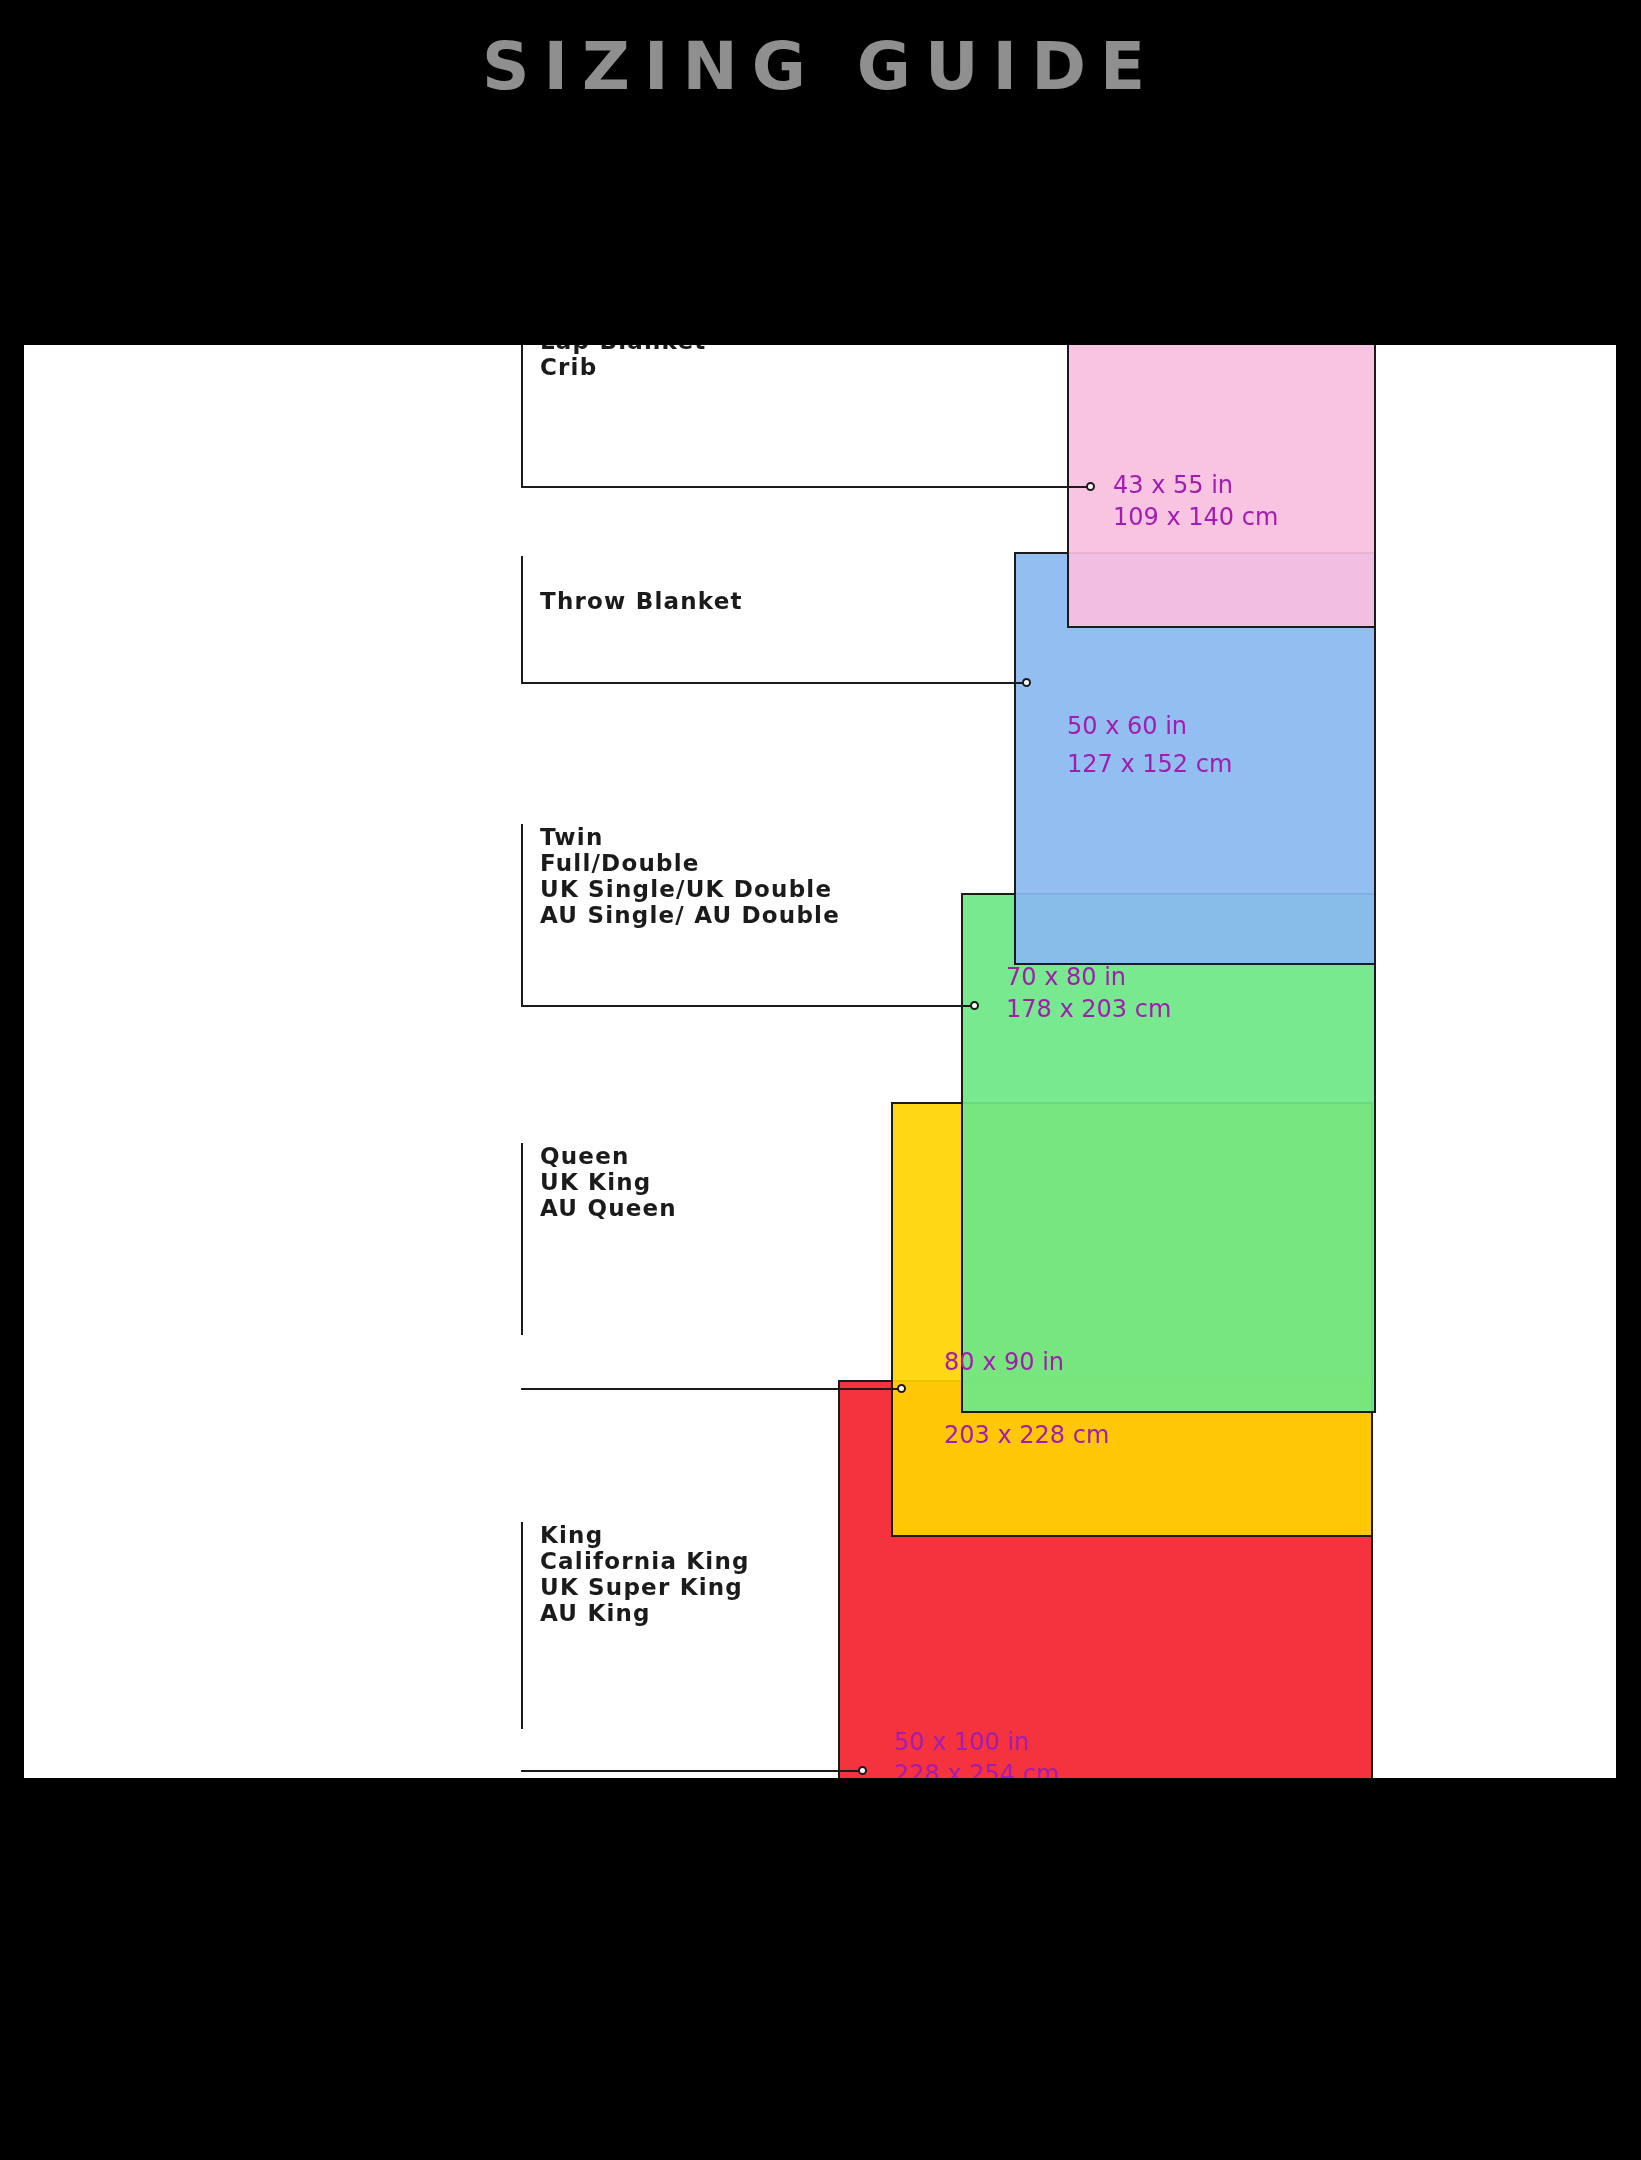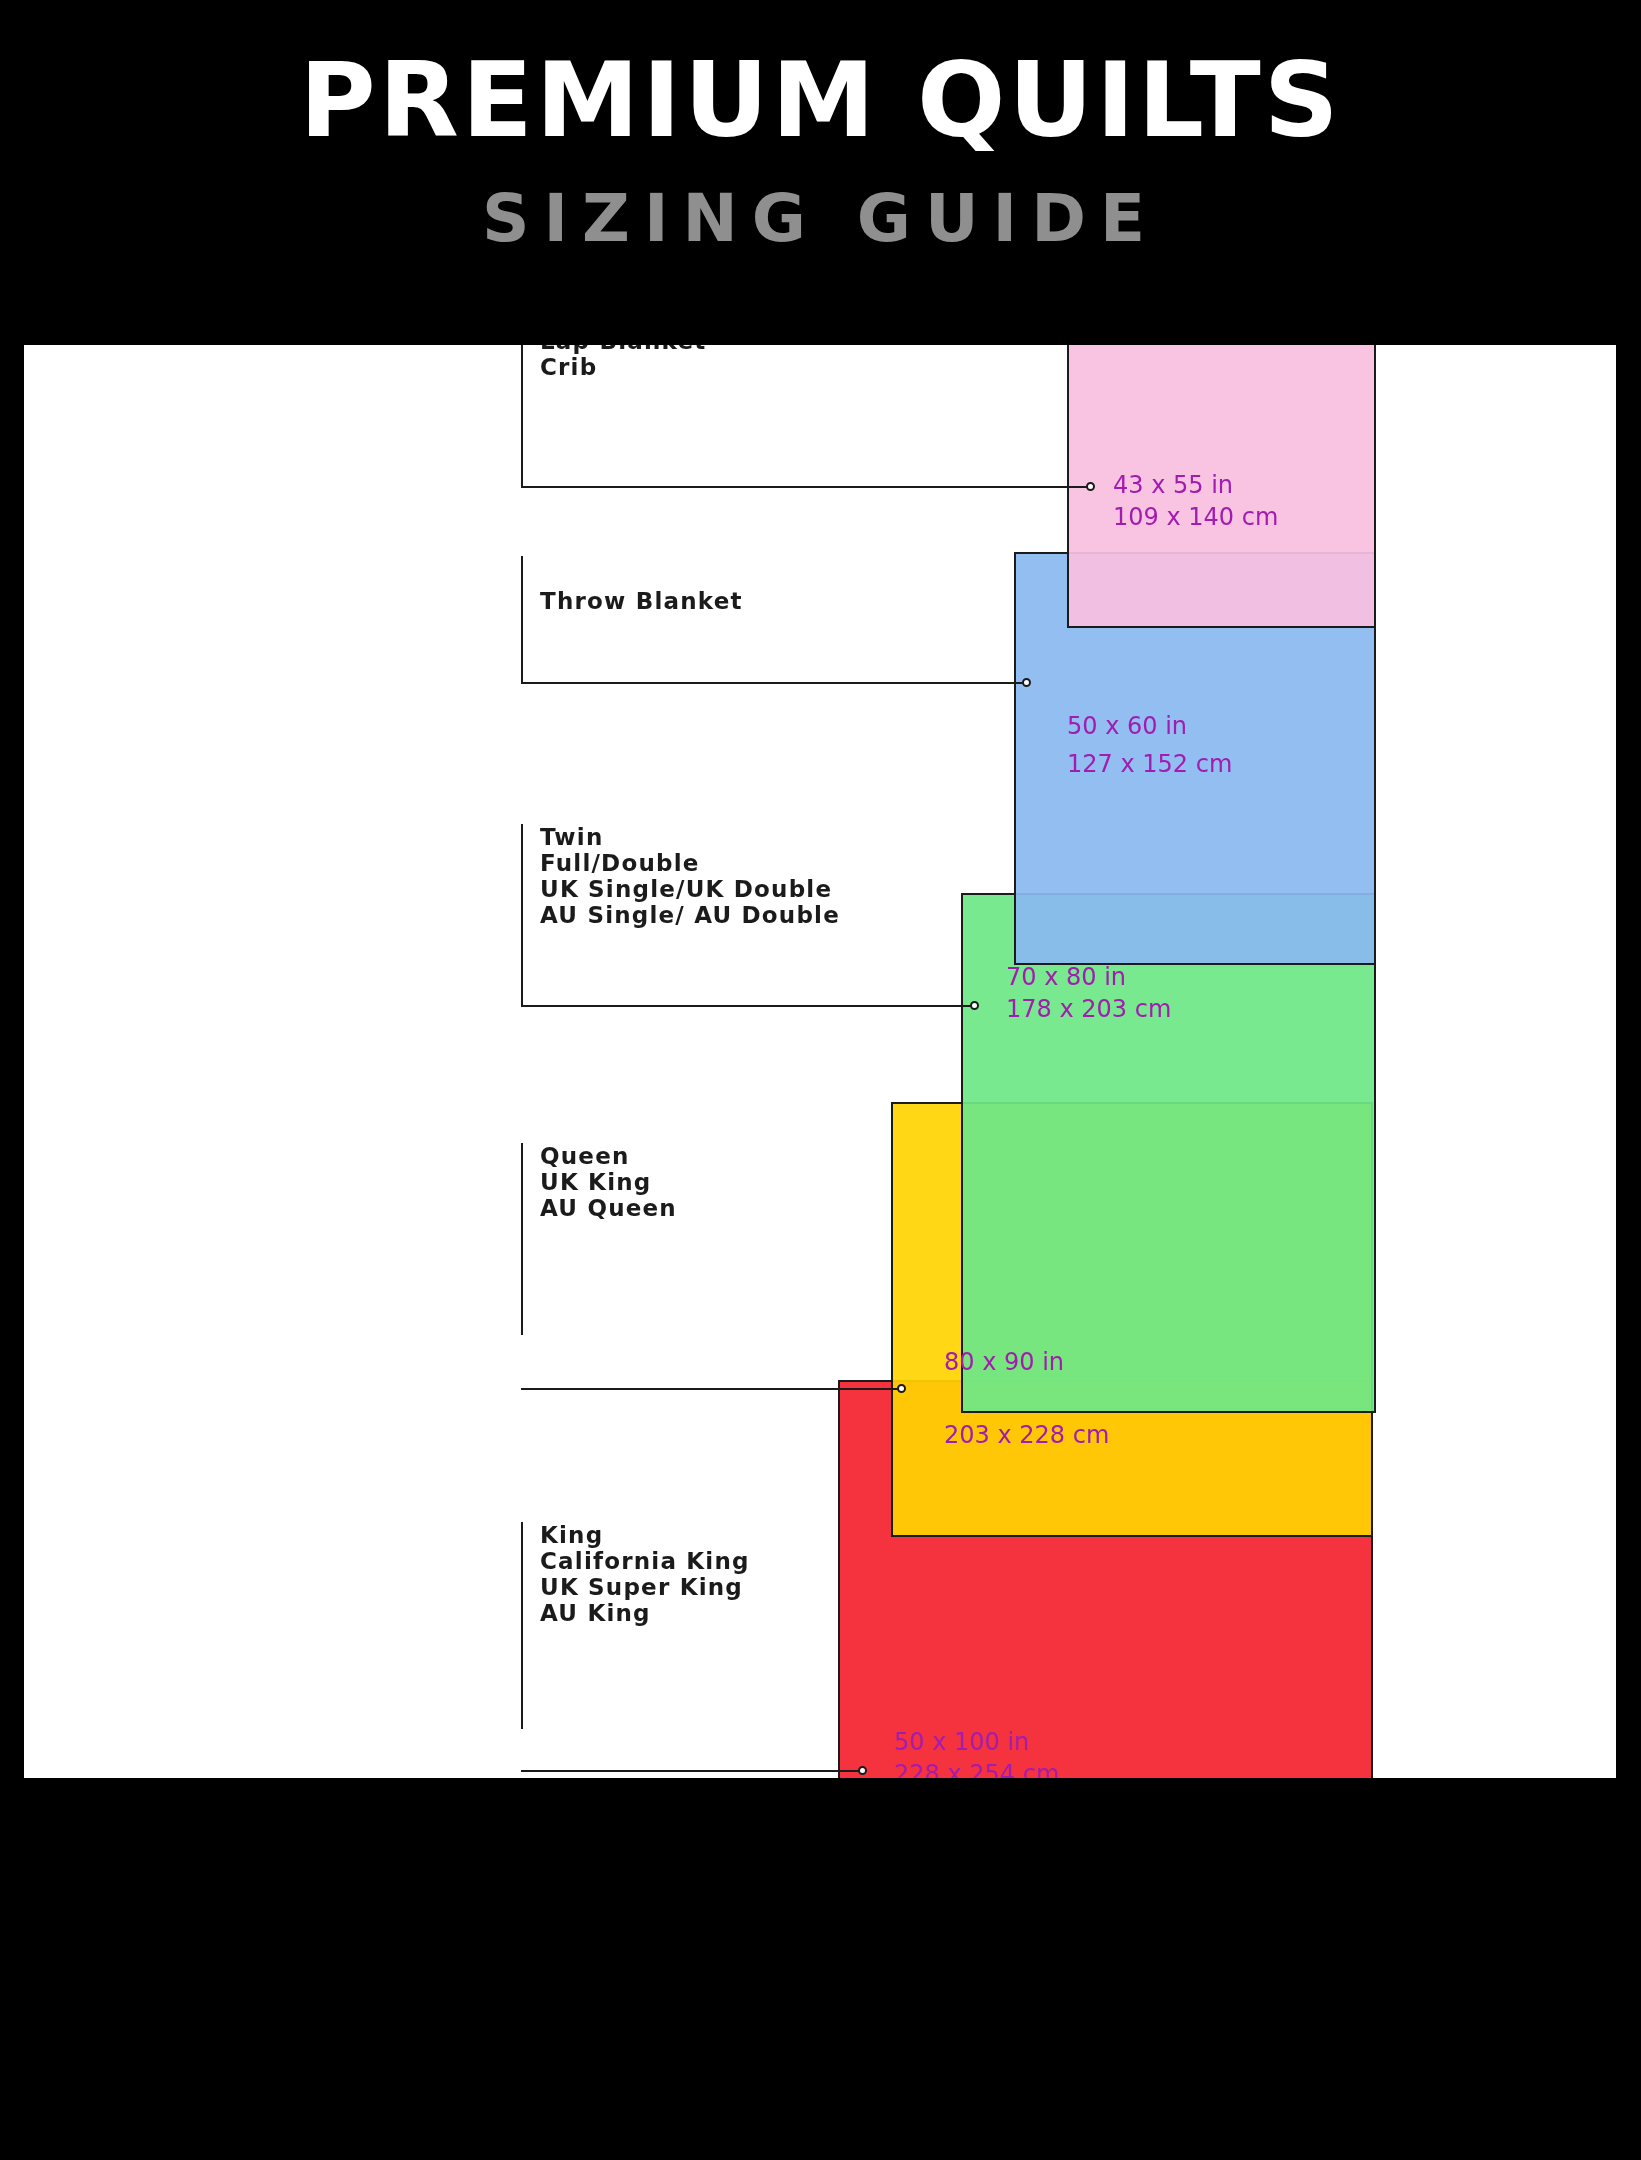--- a/index.html
+++ b/index.html
@@ -104,21 +104,20 @@
     font-size: 24px;
     color: #a21caf;
     line-height: 1.28;
     white-space: pre;
   }
 </style>
 </head>
 <body>
 
 <div id="header">
-  <h1 id="title">PREMIUM QUILTS</h1>
   <h2 id="subtitle">SIZING GUIDE</h2>
 </div>
 
 <div id="canvas">
 
   <div class="sizebox" style="left:814px; top:1035px; width:535px; height:650px; background:#f5333f;"></div>
 
   <div class="sizebox" style="left:867px; top:1192px; width:482px; height:435px; background:rgba(255,212,0,0.92); top:757px;"></div>
 
   <div class="sizebox" style="left:937px; top:548px; width:415px; height:520px; background:rgba(110,231,135,0.93);"></div>

